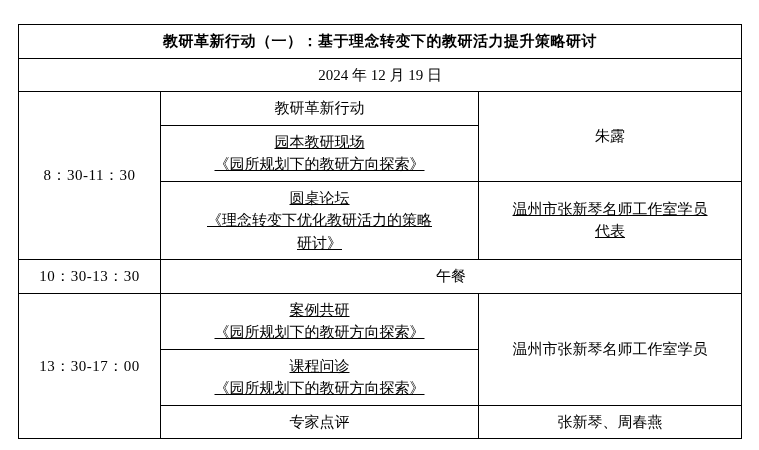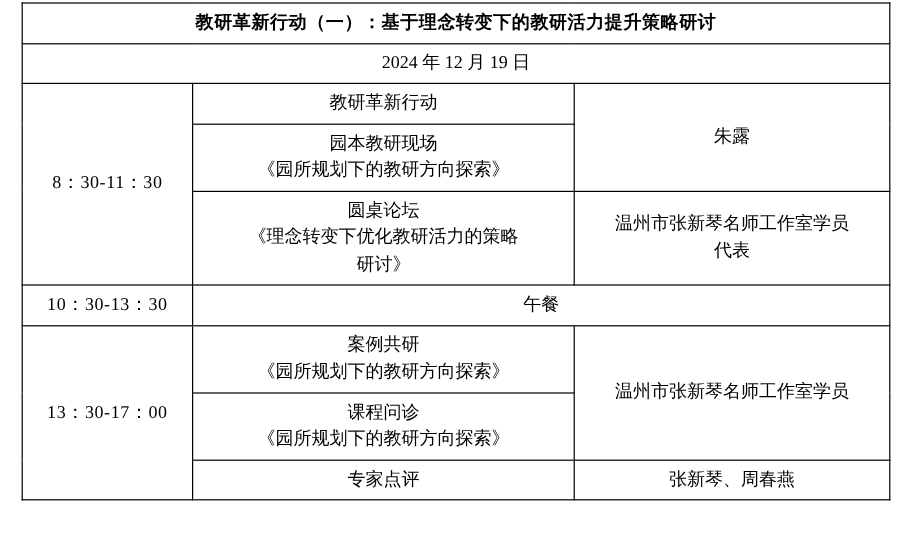--- a/index.html
+++ b/index.html
@@ -12,21 +12,21 @@
     height: 450px;
     font-family: "Liberation Serif", "DejaVu Serif", serif;
     color: #000000;
     overflow: hidden;
   }
   .page {
     width: 636px;
     height: 450px;
     position: relative;
     box-sizing: border-box;
-    padding: 2px 18px 0 18px;
+    padding: 24px 18px 0 18px;
   }
   table.schedule {
     border-collapse: collapse;
     width: 723px;
     table-layout: fixed;
   }
   table.schedule td {
     border: 1px solid #000000;
     text-align: center;
     vertical-align: middle;
@@ -45,20 +45,21 @@
     font-size: 15.5px;
     padding: 8px 4px;
     margin-top: 32px;
   }
   .time-cell {
     font-size: 15px;
     letter-spacing: 0.5px;
   }
   .two-line {
     line-height: 1.55;
+    text-decoration: underline;
   }
   .lunch-cell {
     font-size: 15px;
   }
   .col-time { width: 142px; }
   .col-content { width: 318px; }
   .col-person { width: 263px; }
 </style>
 </head>
 <body>

